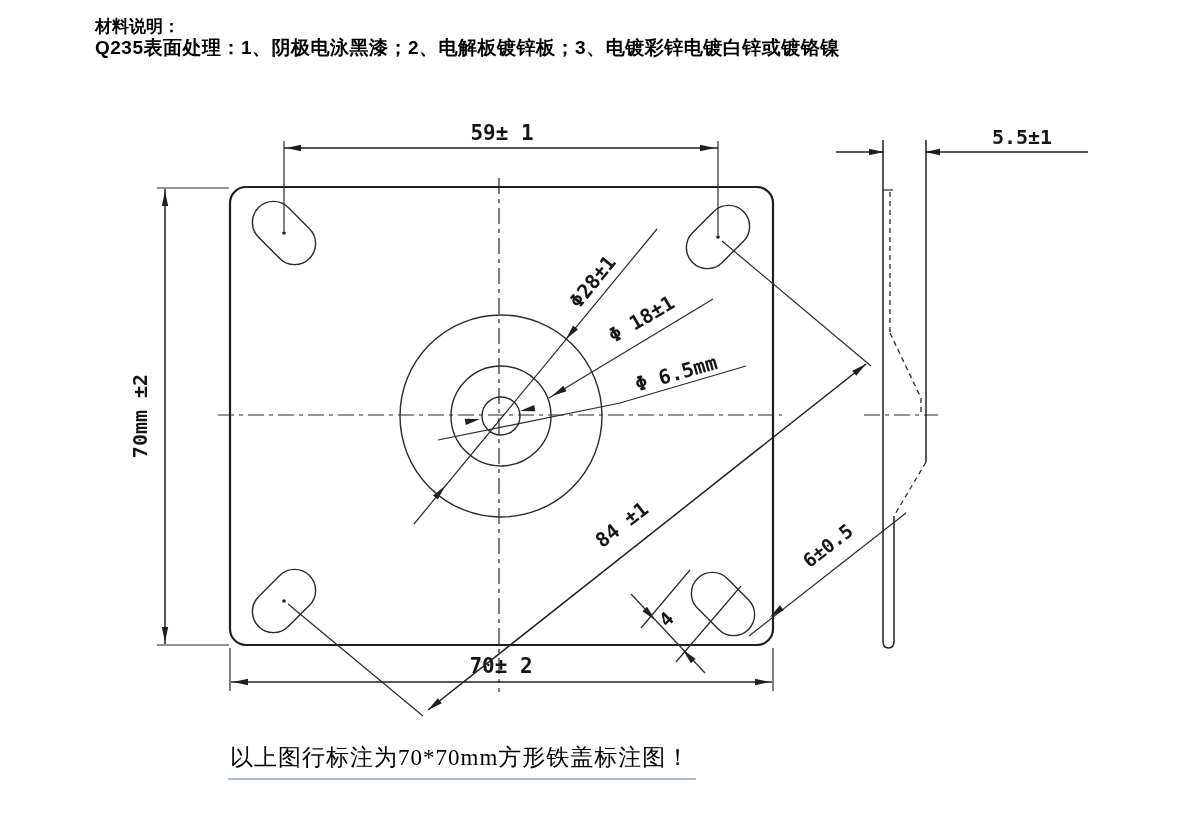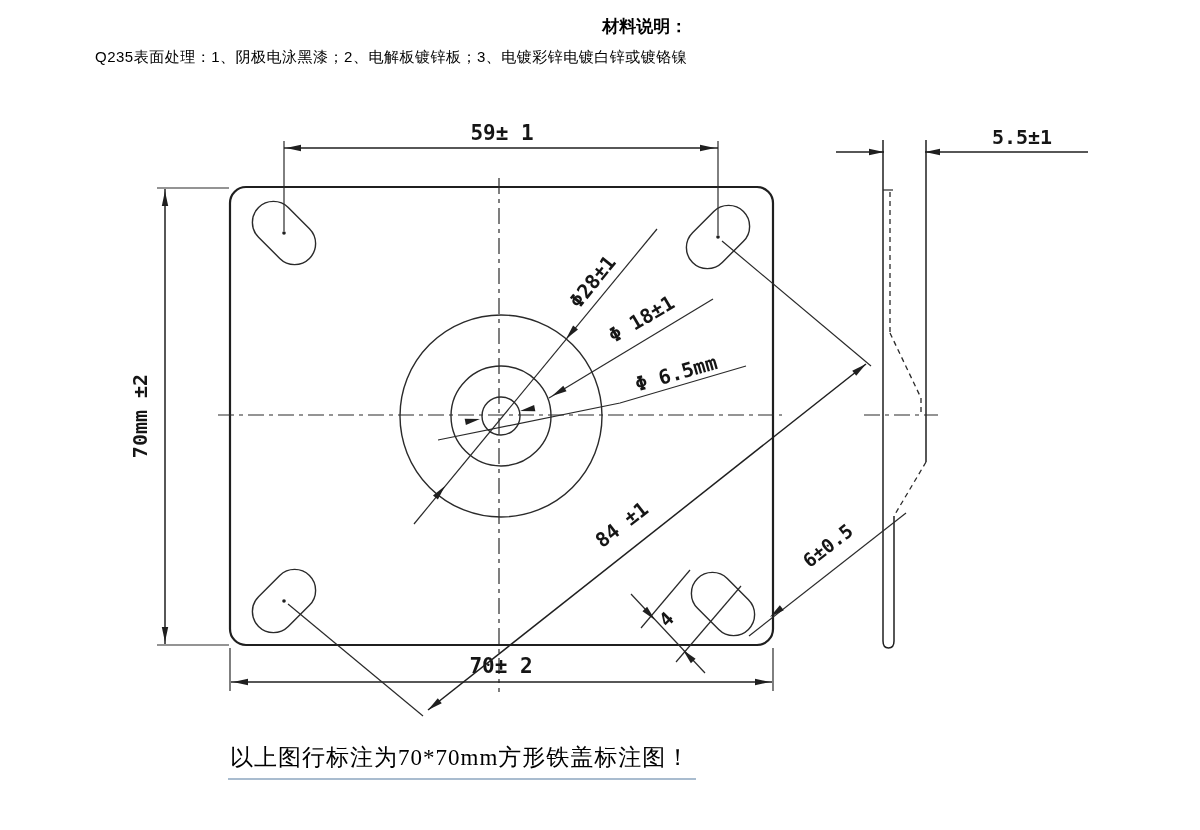--- a/index.html
+++ b/index.html
@@ -5,23 +5,23 @@
   :root{
     --line:#1f1f1f;
     --thin:#2a2a2a;
     --underline:#a9bccf;
   }
   html,body{margin:0;padding:0;background:#ffffff;}
   .stage{
     position:relative;width:1200px;height:830px;background:#fff;overflow:hidden;
     font-family:"Liberation Sans", sans-serif;
   }
-  .notes{position:absolute;left:95px;top:18px;color:#000;text-align:right;}
+  .notes{position:absolute;left:95px;top:18px;color:#000;}
   .notes .t1{font-size:17px;font-weight:700;line-height:1.0;}
-  .notes .t2{font-size:15px;font-weight:400;margin-top:13px;letter-spacing:0.5px;}
+  .notes .t2{font-size:19px;font-weight:700;margin-top:0;letter-spacing:0.5px;}
   .caption{
     position:absolute;left:228px;top:742px;color:#000;
     font-family:Liberation Serif, serif;
     font-size:23px;font-weight:500;letter-spacing:1px;
     border-bottom:2px solid var(--underline);
     padding:0 6px 5px 2px;
   }
   svg.draw{position:absolute;left:0;top:0;}
   .s2{stroke:var(--line);stroke-width:2.2;fill:none;}
   .s15{stroke:var(--line);stroke-width:1.5;fill:none;}

